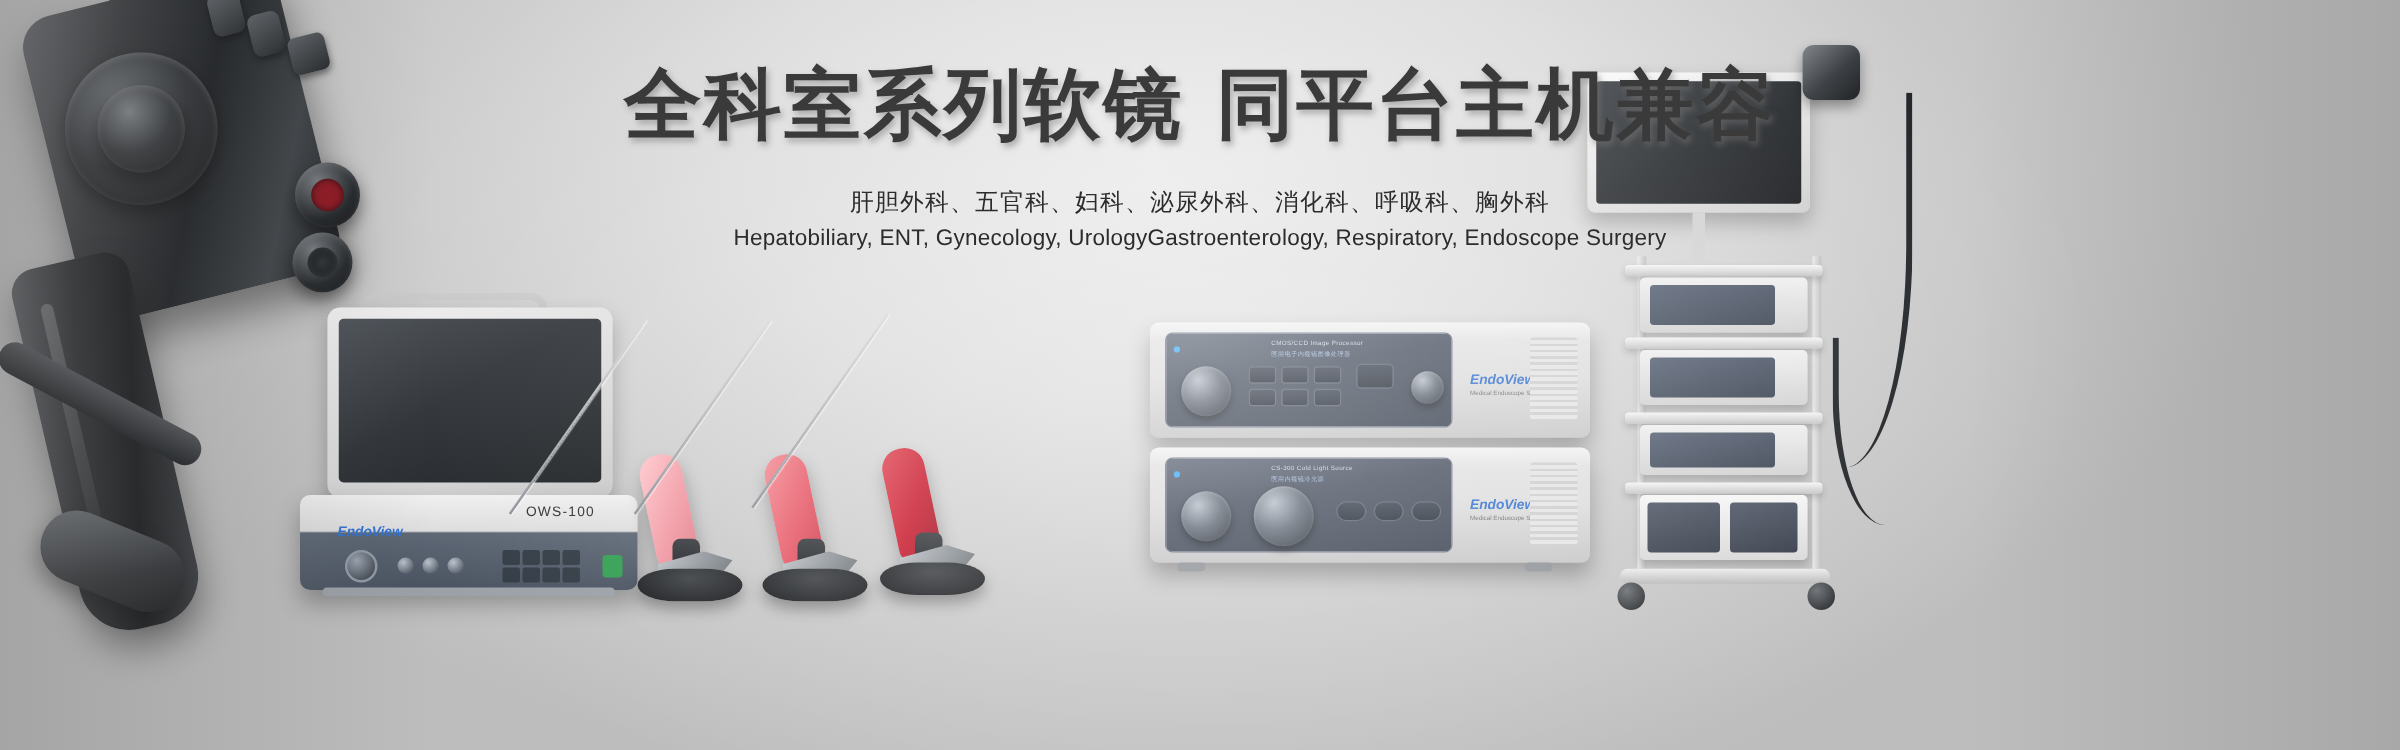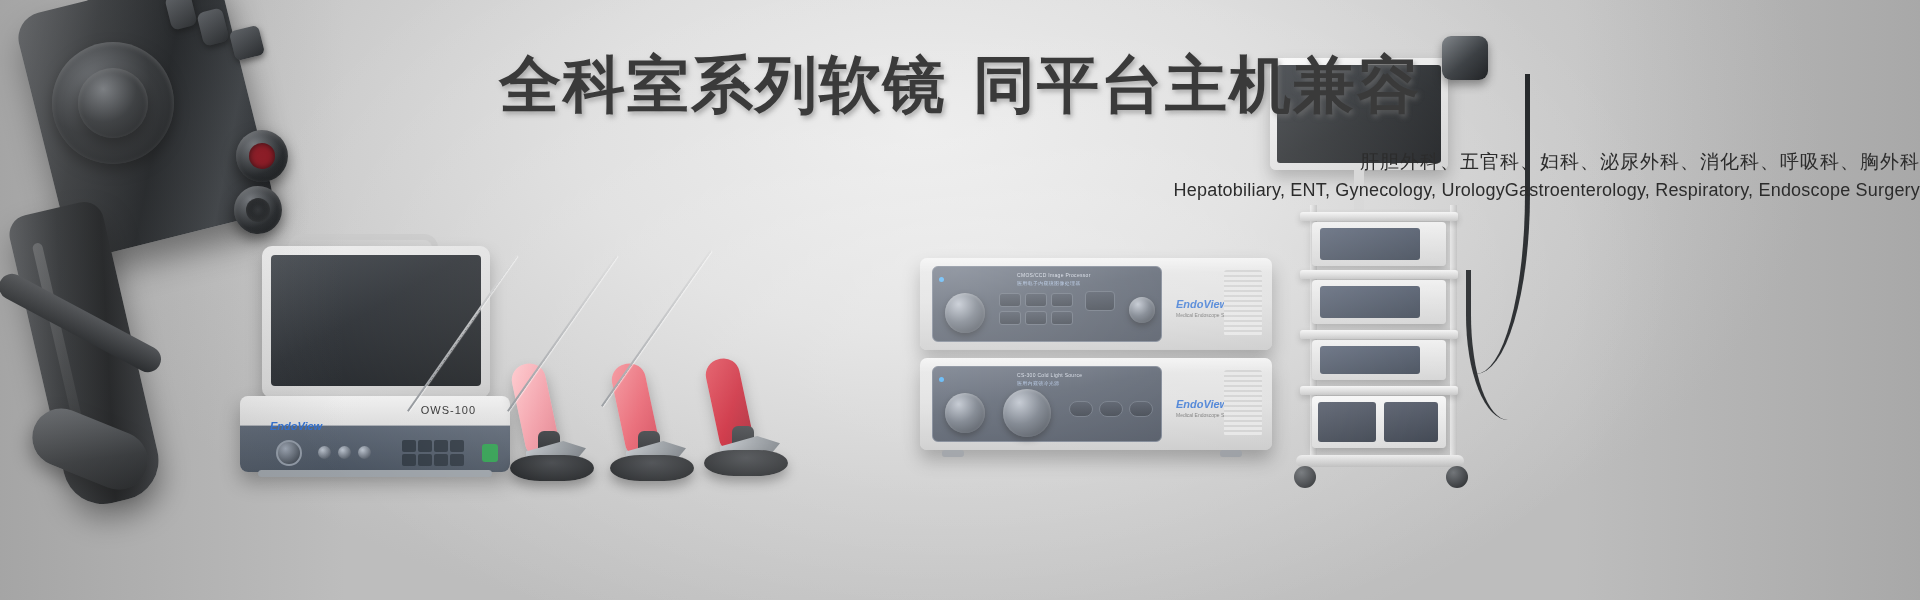--- a/index.html
+++ b/index.html
@@ -28,21 +28,21 @@
   .headline{
     font-size:62px; font-weight:bold; color:#3a3a3a; letter-spacing:2px;
     line-height:1.08; white-space:nowrap;
     text-shadow: 2px 3px 5px rgba(120,120,120,.55);
   }
   .headline .gap{ display:inline-block; width:26px; }
   .subhead{
     margin-top:8px; font-size:30px; font-weight:bold; color:#1d1d1d;
     letter-spacing:.2px; white-space:nowrap;
   }
-  .deptblock{ margin-top:30px;text-align:right; }
+  .deptblock{ margin-top:30px; }
   .dept-cn{ font-size:19px; color:#2c2c2c; letter-spacing:1px; white-space:nowrap; }
   .dept-en{ margin-top:5px; font-size:18px; color:#2c2c2c; letter-spacing:.2px; white-space:nowrap; }
 
   
   .prod{ position:absolute; }
 
   
   #scope-head{ left:0px; top:-10px; width:340px; height:510px; }
   .sh-body{
     position:absolute; left:40px; top:0px; width:210px; height:250px; border-radius:26px;

